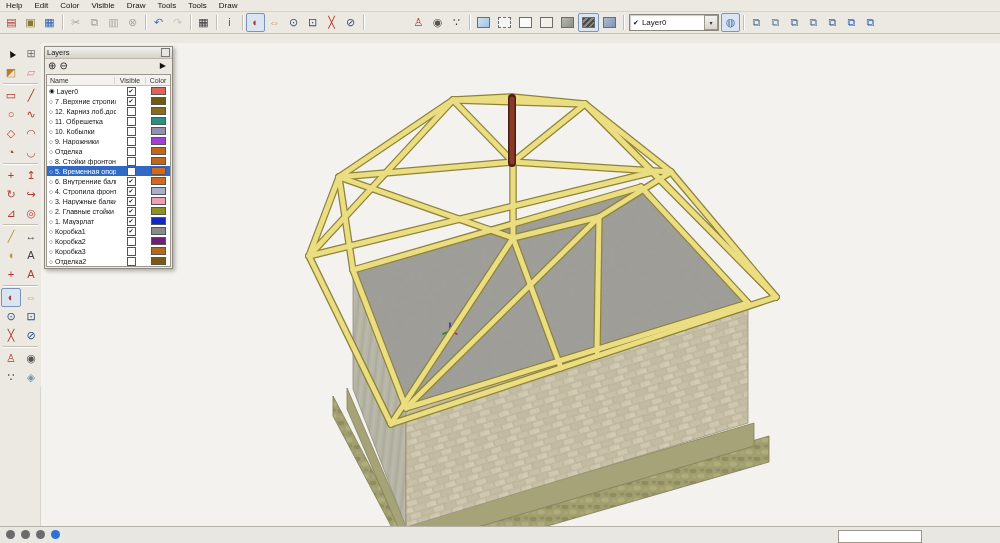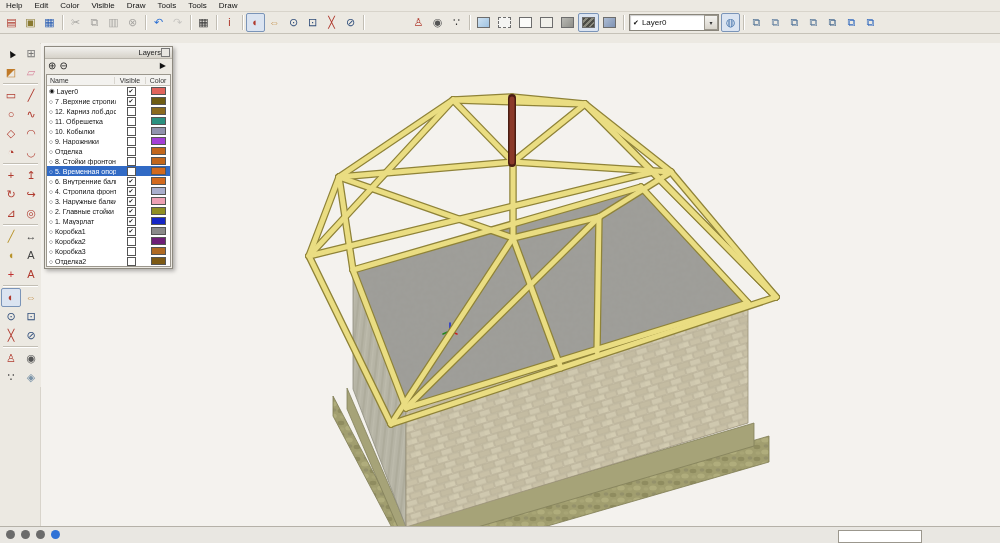--- a/index.html
+++ b/index.html
@@ -53,21 +53,21 @@
 
   
   #viewport{position:absolute;left:40px;top:43px;right:0;bottom:13px;background:#f4f2ee;z-index:1;
     border-left:1px solid #d8d4cb;}
   #scene{position:absolute;left:0;top:0;}
 
   
   #layers-panel{position:absolute;left:44px;top:46px;width:127px;background:#ece9e2;border:1px solid #8e8a80;
     box-shadow:2px 2px 4px rgba(0,0,0,.3);z-index:8;font-size:7px;}
   #lp-title{height:11px;background:linear-gradient(#f2f1ee,#d6d2c9);display:flex;align-items:center;
-    border-bottom:1px solid #b9b5ac;padding:0 2px;text-align:right;}
+    border-bottom:1px solid #b9b5ac;padding:0 2px;}
   #lp-title-text{flex:1;font-size:7.5px;color:#222;}
   #lp-close{width:7px;height:7px;border:1px solid #777;background:#e8e6e1;font-size:5px;line-height:6px;text-align:center;color:#444;}
   #lp-toolbar{height:14px;display:flex;align-items:center;padding:0 3px;}
   .lp-tbtn{font-size:10px;line-height:10px;color:#222;margin-right:3px;cursor:default;}
   #lp-arrow{margin-left:auto;font-size:8px;color:#111;}
   #lp-list{background:#fff;border:1px solid #9b978d;margin:1px;}
   #lp-header{display:flex;height:10px;align-items:center;border-bottom:1px solid #c6c2b8;background:#f3f2ef;color:#333;}
   .lp-col-name{flex:1;padding-left:3px;}
   .lp-col-vis{width:30px;text-align:center;border-left:1px solid #d9d6cf;}
   .lp-col-col{width:24px;text-align:center;border-left:1px solid #d9d6cf;}

